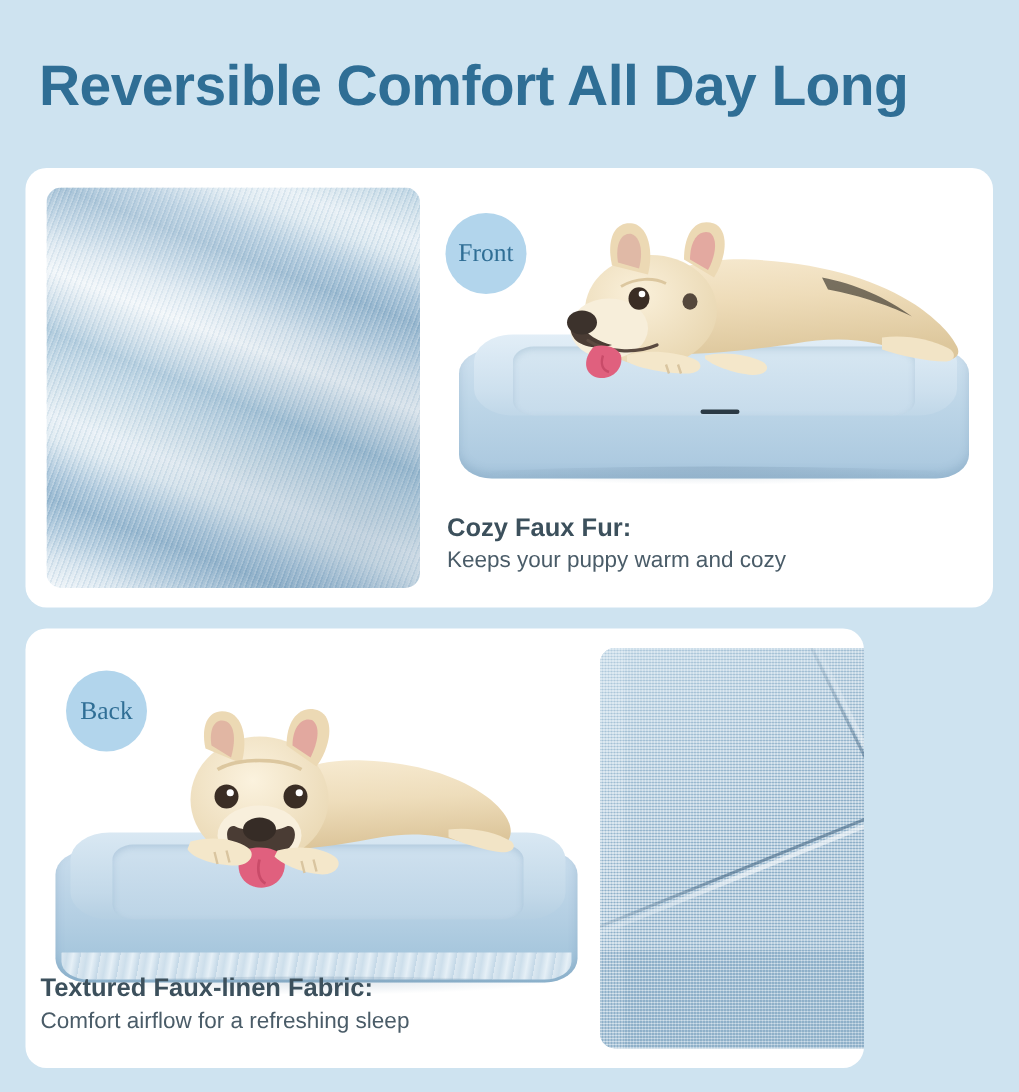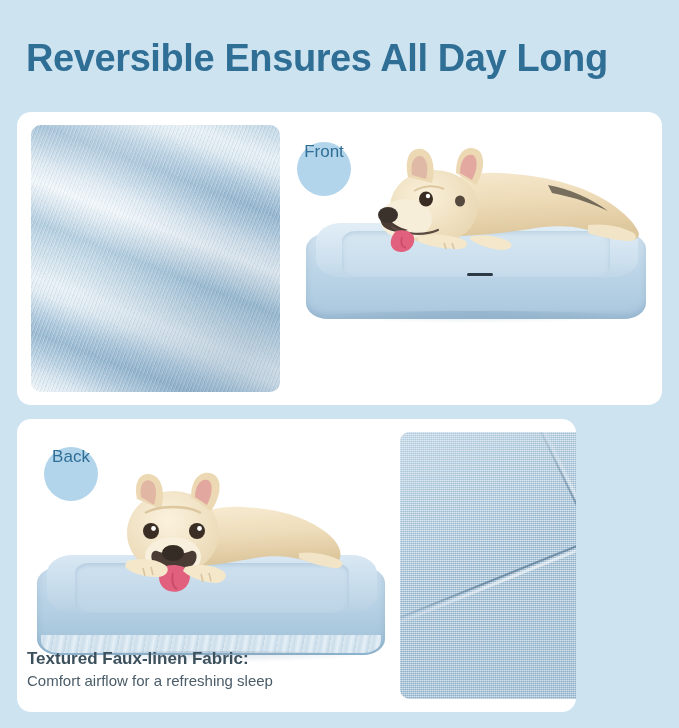--- a/index.html
+++ b/index.html
@@ -213,21 +213,23 @@
 
   
   .badge {
     position: absolute;
     width: 54px; height: 54px;
     border-radius: 50%;
     background: #b2d5ec;
     color: #2f6e95;
     font-size: 17px;
     display: flex;
+    align-items: center;
     justify-content: center;
+    font-family: Liberation Serif, serif;
   }
 
   
   .caption { position: absolute; }
   .caption-title {
     font-size: 17px;
     font-weight: bold;
     color: #3c505c;
     line-height: 22px;
     white-space: nowrap;
@@ -235,21 +237,21 @@
   .caption-sub {
     font-size: 15px;
     color: #4a5c68;
     line-height: 22px;
     white-space: nowrap;
   }
 </style>
 </head>
 <body>
 
-<div class="page-title">Reversible Ensures All Day Long</div>
+<div class="page-title">Reversible Comfort All Day Long</div>
 
 <div class="card" id="card-front">
 
   <div class="swatch" id="swatch-fur">
     <div class="fur-base"></div>
     <div class="fur-pile"></div>
     <div class="fur-shade"></div>
   </div>
 
   <div class="photo" id="photo-front">
@@ -305,20 +307,24 @@
         <path d="M92 110 L94 116 M100 110 L102 116" stroke="#d9c5a0" stroke-width="1.6"></path>
         <path d="M118 104 C130 101 146 103 156 108 C162 111 160 117 150 117 C136 116 122 110 118 106 Z" fill="#f4e7ca"></path>
       </svg>
     </div>
   </div>
 
   <div class="badge" style="left:280px; top:30px;">
     <span>Front</span>
   </div>
 
+  <div class="caption" style="left:281px; top:229px;">
+    <div class="caption-title">Cozy Faux Fur:</div>
+    <div class="caption-sub">Keeps your puppy warm and cozy</div>
+  </div>
 </div>
 
 <div class="card" id="card-back">
 
   <div class="photo" id="photo-back">
     <div class="bed-wrap">
       <div class="bed-base" id="bed-back-body"></div>
       <div class="bed-base" id="bed-back-top"></div>
       <div class="bed-base" id="bed-back-inner"></div>
       <div id="bed-back-furedge"></div>

